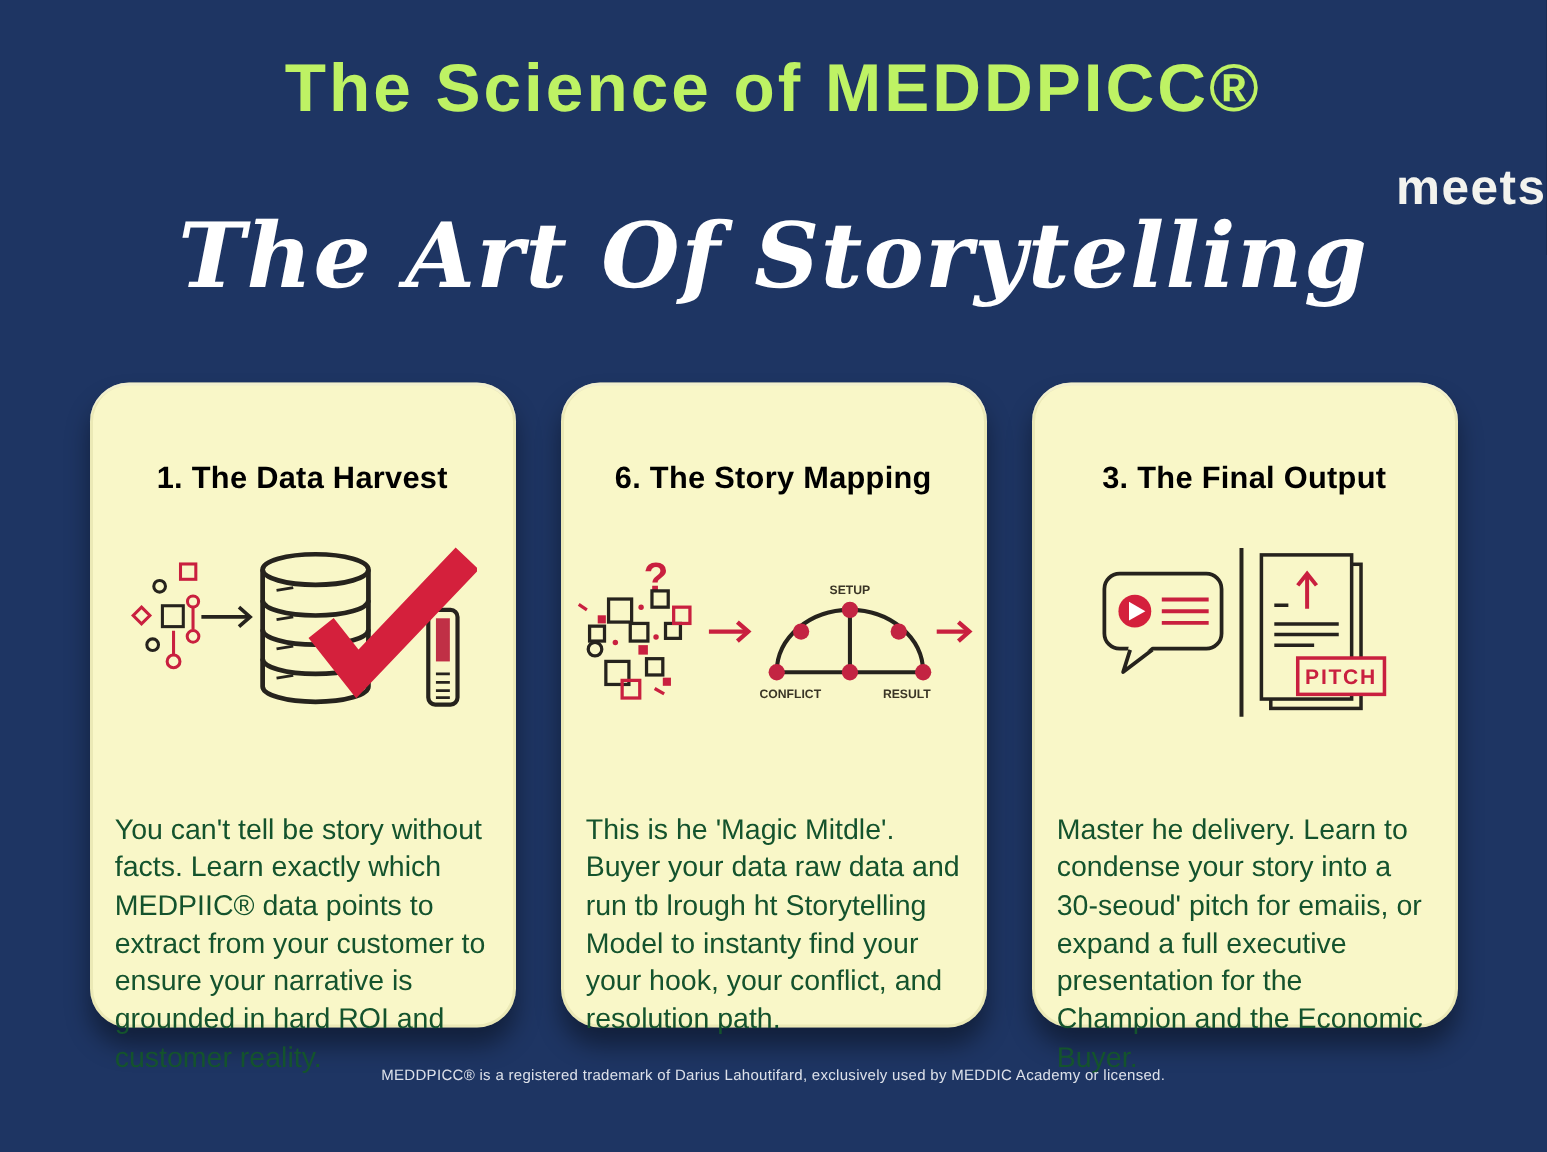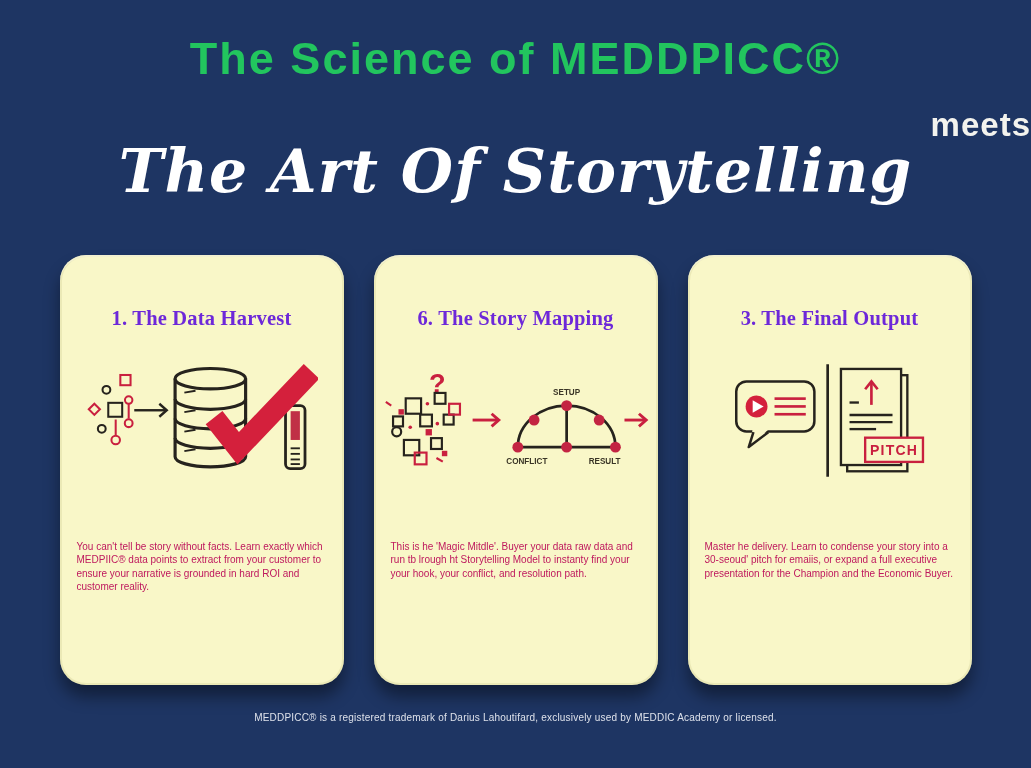--- a/index.html
+++ b/index.html
@@ -4,21 +4,21 @@
 <style>
   html,body{margin:0;padding:0;background:#16294d;}
   .stage{
     position:relative;width:1031px;height:768px;margin:0 auto;
     background:#1e3563;
     font-family:"Liberation Sans",sans-serif;
     overflow:hidden;
   }
   .main-title{
     position:absolute;top:33px;left:0;width:100%;text-align:center;
-    color:#22c55e;font-size:45px;font-weight:bold;letter-spacing:2px;
+    color:#bef264;font-size:45px;font-weight:bold;letter-spacing:2px;
     white-space:nowrap;
   }
   .meets{
     position:absolute;top:106px;left:0;width:100%;text-align:right;
     color:#f3f3ee;font-size:33px;font-weight:600;letter-spacing:1px;
   }
   .script-title{
     position:absolute;top:136px;left:0;width:100%;text-align:center;
     color:#ffffff;
     font-family:"DejaVu Serif",serif;font-style:italic;font-weight:bold;
@@ -28,29 +28,29 @@
     position:absolute;top:255px;left:0;width:100%;
     display:flex;justify-content:center;gap:30px;
   }
   .card{
     width:284px;height:430px;background:#f9f7c8;border-radius:26px;
     box-shadow:0 12px 16px rgba(0,0,0,.40), inset 0 2px 0 rgba(255,255,255,.35), inset 0 0 0 2px rgba(210,205,150,.35);
     position:relative;
   }
   .card-title{
     margin-top:52px;text-align:center;
-    font-size:20.5px;font-weight:bold;color:#6d28d9;letter-spacing:.2px;font-family:Liberation Serif, serif;
+    font-size:20.5px;font-weight:bold;color:#000000;letter-spacing:.2px;
   }
   .icon-wrap{
     height:132px;margin-top:24px;
     display:flex;align-items:center;justify-content:center;
   }
   .card-body{
     margin:54px auto 0;width:250px;
-    font-size:10px;line-height:1.33;color:#be185d;text-align:left;
+    font-size:19px;line-height:1.33;color:#14532d;text-align:left;
   }
   .footer{
     position:absolute;top:712px;left:0;width:100%;text-align:center;
     color:#dde1ea;font-size:10px;letter-spacing:.2px;
   }
   svg text{font-family:"Liberation Sans",sans-serif;}
 </style>
 </head>
 <body>
 

